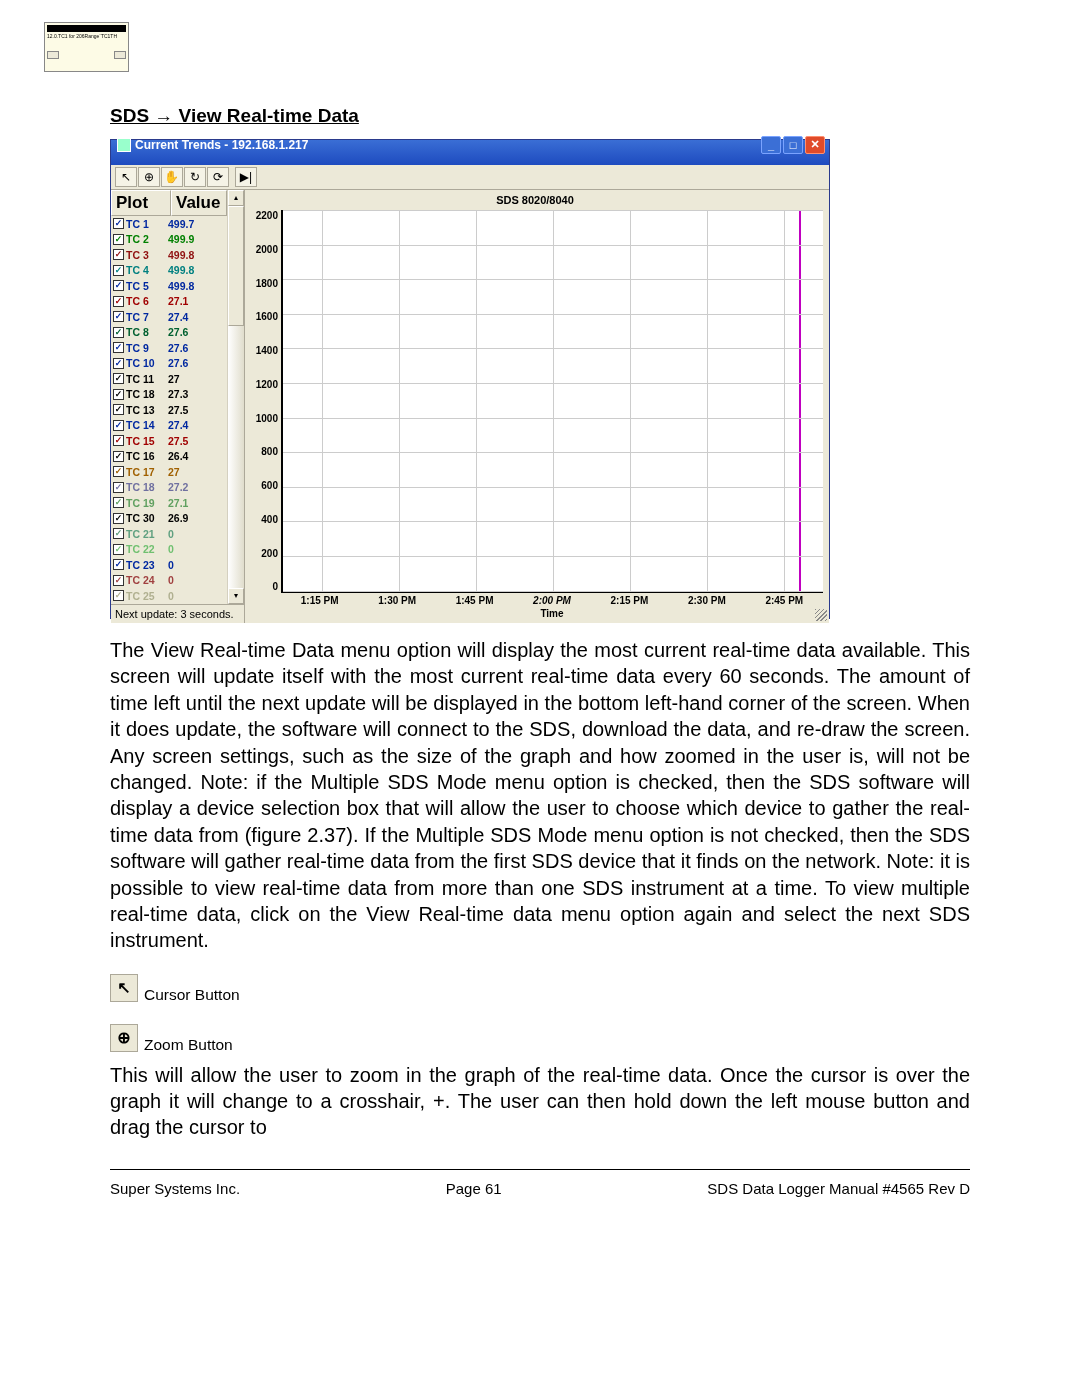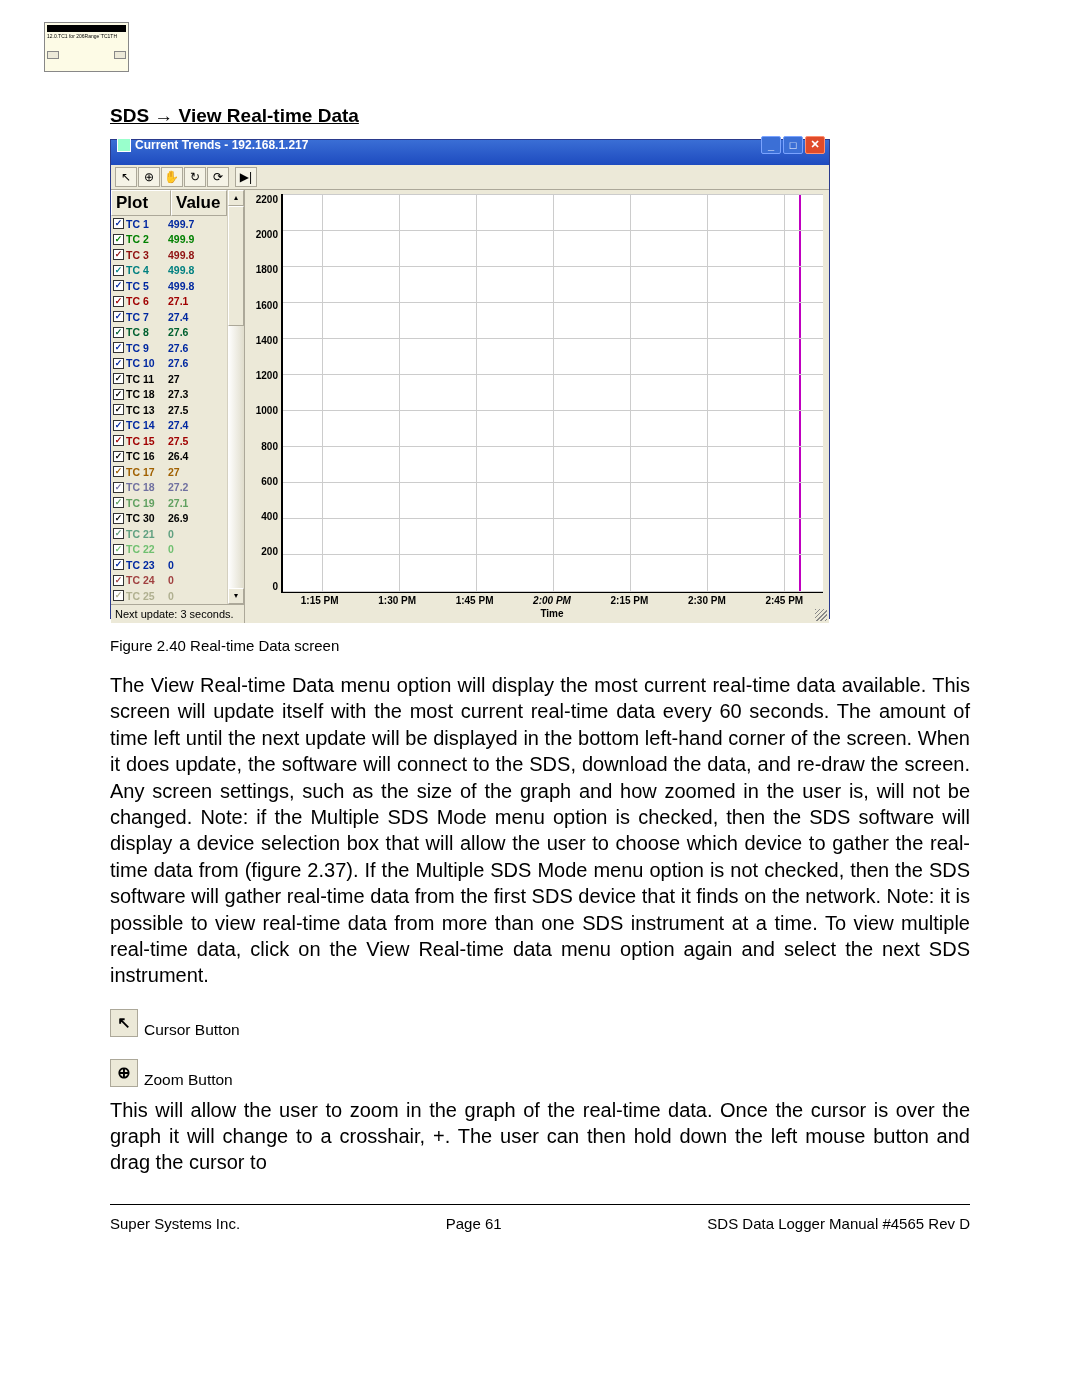--- a/index.html
+++ b/index.html
@@ -310,20 +310,21 @@
             <div class="sb-track">
                 <div class="sb-thumb"></div>
               </div>
             <div class="sb-btn">▾</div>
           </div>
         </div>
         <div class="status-line">Next update: 3 seconds.</div>
       </div>
 
       <div class="chart-area">
+        <div class="chart-title">SDS 8020/8040</div>
         <div class="plot-wrap">
           <div class="yaxis" id="yaxis">
               <span>2200</span>
               <span>2000</span>
               <span>1800</span>
               <span>1600</span>
               <span>1400</span>
               <span>1200</span>
               <span>1000</span>
               <span>800</span>
@@ -366,21 +367,20 @@
               <span class="tick" style="left: 64.2857%;">2:15 PM</span>
               <span class="tick" style="left: 78.5714%;">2:30 PM</span>
               <span class="tick" style="left: 92.8571%;">2:45 PM</span>
             </div>
         </div>
         <div class="resize-grip"></div>
       </div>
     </div>
   </div>
 
-  <p class="caption">Figure 2.40 Real-time Data screen</p>
 
   <p class="body-text">The View Real-time Data menu option will display the most current real-time data available.  This screen will update itself with the most current real-time data every 60 seconds.  The amount of time left until the next update will be displayed in the bottom left-hand corner of the screen.  When it does update, the software will connect to the SDS, download the data, and re-draw the screen.  Any screen settings, such as the size of the graph and how zoomed in the user is, will not be changed.  Note: if the Multiple SDS Mode menu option is checked, then the SDS software will display a device selection box that will allow the user to choose which device to gather the real-time data from (figure 2.37).  If the Multiple SDS Mode menu option is not checked, then the SDS software will gather real-time data from the first SDS device that it finds on the network. Note: it is possible to view real-time data from more than one SDS instrument at a time.  To view multiple real-time data, click on the View Real-time data menu option again and select the next SDS instrument.</p>
 
   <div class="icon-label-row">
     <span class="icon-btn">↖</span>
     <span>Cursor Button</span>
   </div>
 
   <div class="icon-label-row">
     <span class="icon-btn">⊕</span>

